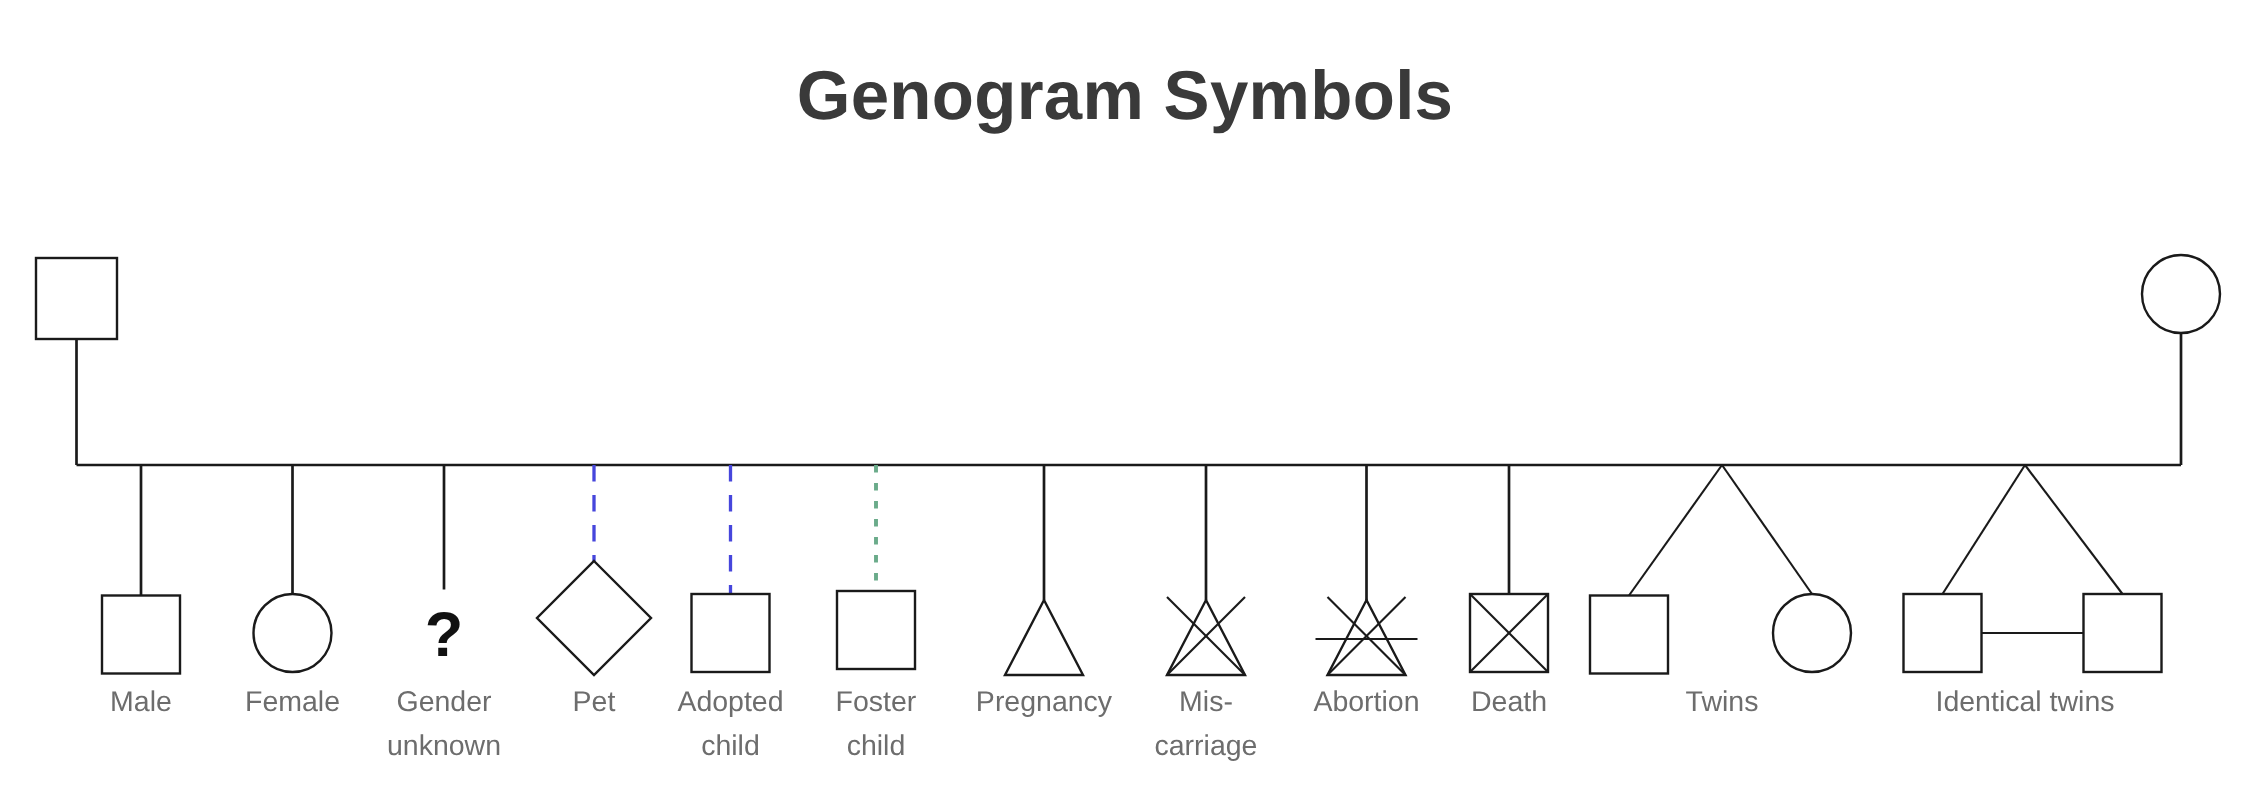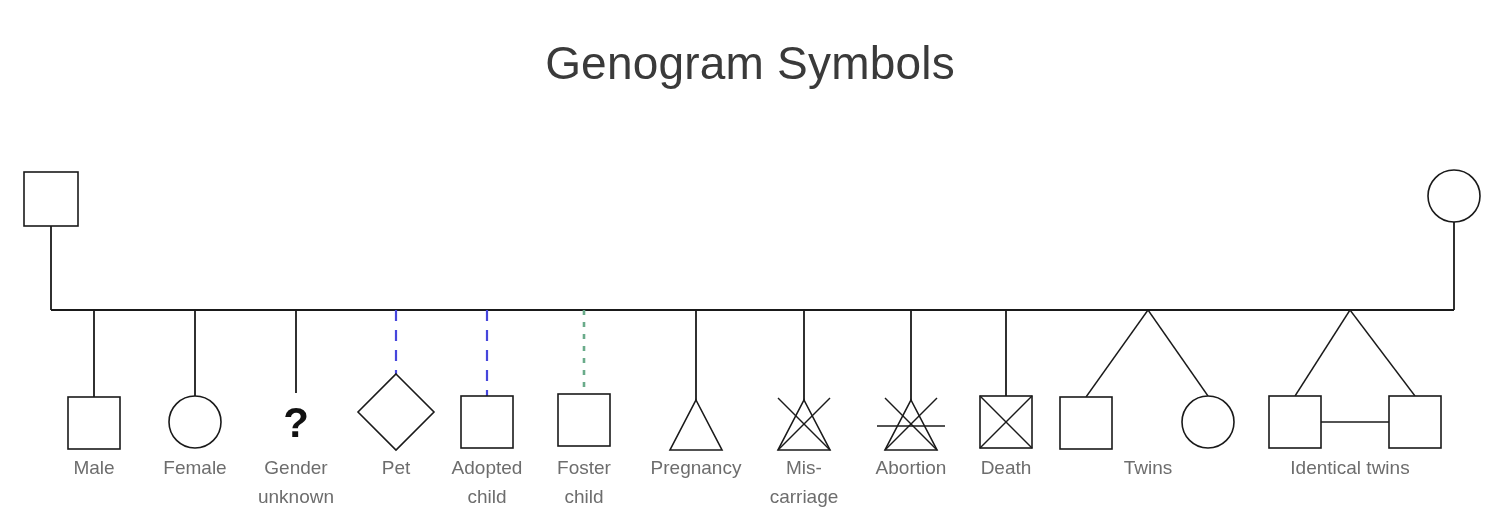--- a/index.html
+++ b/index.html
@@ -21,21 +21,21 @@
     width: 1500px;
     height: 532px;
   }
   .page-title {
     position: absolute;
     left: 0;
     top: 36px;
     width: 1500px;
     text-align: center;
     font-size: 46px;
-    font-weight: 400;
+    font-weight: 700;
     color: #3a3a3a;
     letter-spacing: 0.2px;
     white-space: nowrap;
   }
   svg.canvas {
     position: absolute;
     left: 0;
     top: 0;
     width: 1500px;
     height: 532px;

